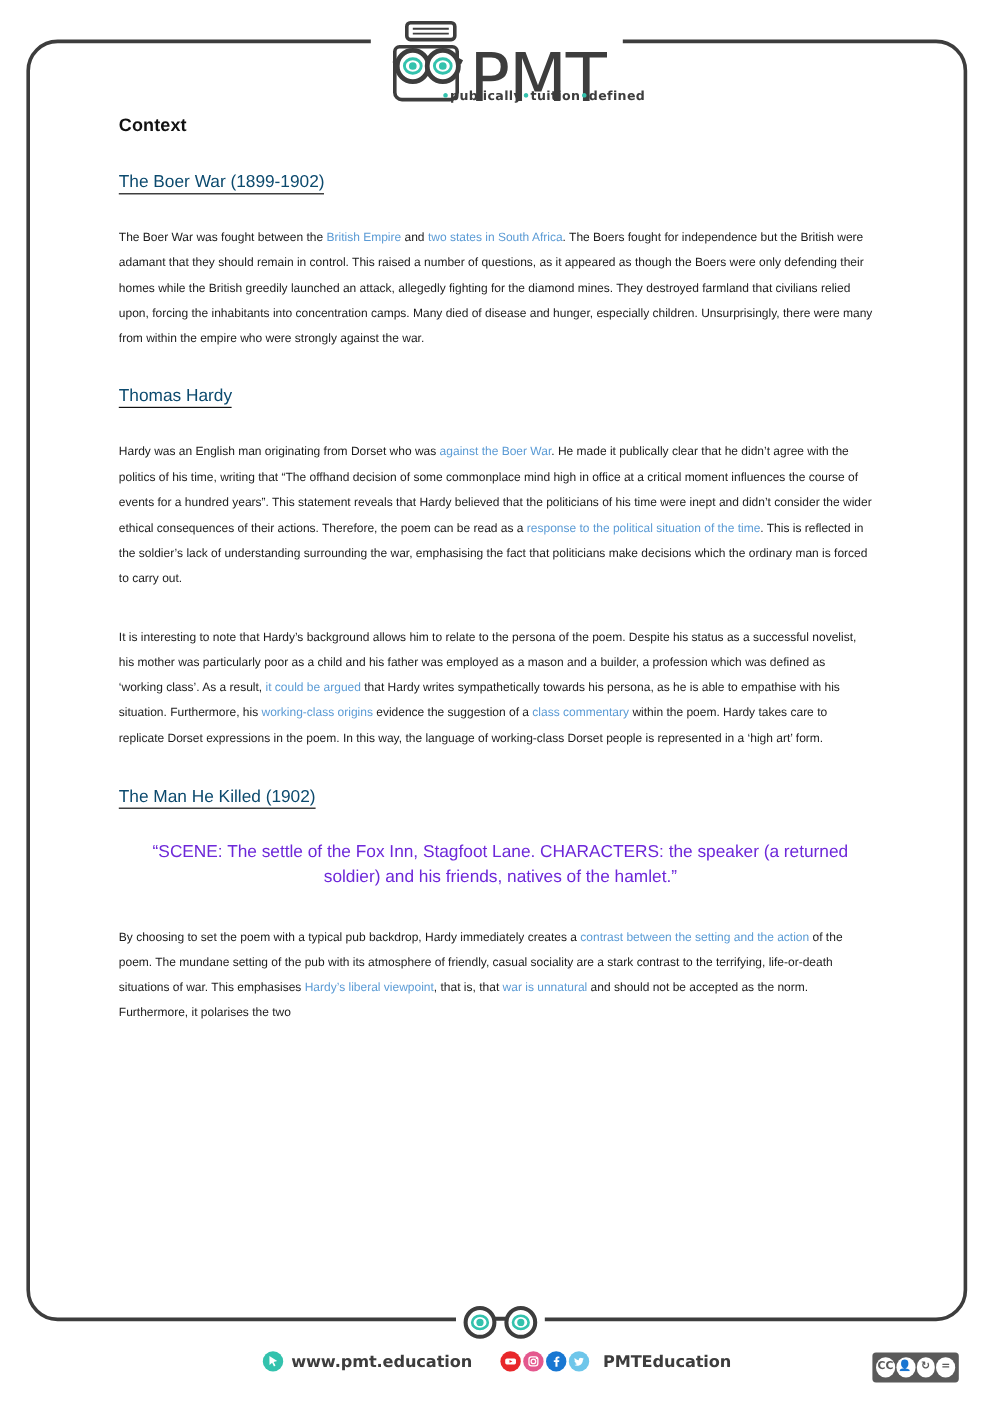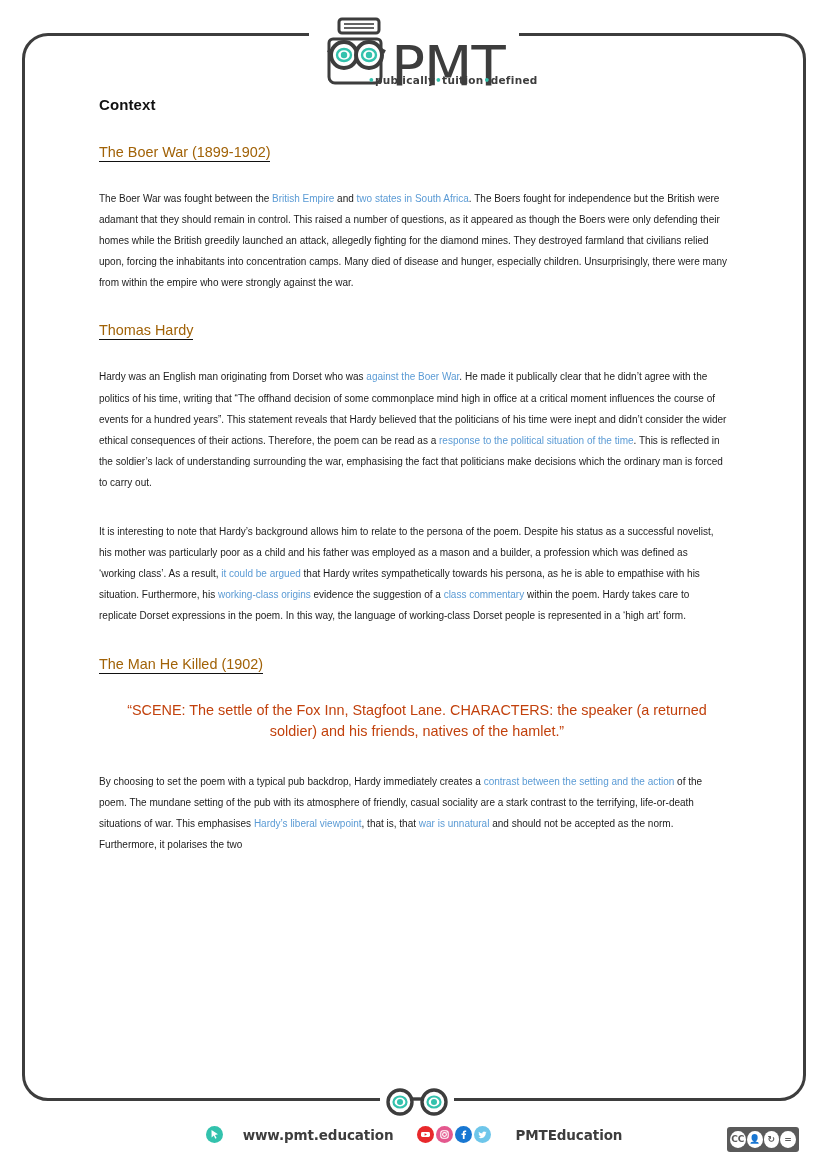--- a/index.html
+++ b/index.html
@@ -87,42 +87,42 @@
   h1.section-title {
     font-size: 15px;
     font-weight: bold;
     margin: 0 0 30px 0;
     color: #111;
     letter-spacing: 0.1px;
   }
   .subhead {
     font-size: 14.4px;
     margin: 0 0 26px 0;
-    color: #a16207;
+    color: #0c4a6e;
     display: inline-block;
     border-bottom: 1px solid #111;
     padding-bottom: 1px;
   }
   .subhead-wrap { margin: 0 0 0 0; }
   p.para {
     font-size: 10px;
     line-height: 21.1px;
     margin: 0 0 28px 0;
     color: #1b1b1b;
     text-align: left;
   }
   p.para.tight { margin-bottom: 25px; }
   .hl { color: #5b9bd5; }
   blockquote.quote {
     font-size: 14.4px;
     line-height: 21.1px;
     margin: 0 0 29px 0;
     padding: 0 2px 0 10px;
     text-align: center;
-    color: #c2410c;
+    color: #6d28d9;
   }
 
   
   .footer-glasses {
     position: absolute;
     left: 380px;
     top: 1088px;
     width: 74px;
     height: 28px;
     background: #ffffff;
@@ -133,21 +133,21 @@
     top: 1126px;
     width: 828px;
     display: flex;
     align-items: center;
     justify-content: center;
     gap: 24px;
   }
   .footer-item {
     display: flex;
     align-items: center;
-    gap: 20px;
+    gap: 7px;
     text-align: right;
   }
   .footer-text {
     font-family: "DejaVu Sans", sans-serif;
     font-size: 13.5px;
     font-weight: bold;
     color: #3d3d3d;
     letter-spacing: -0.1px;
   }
   .soc {

